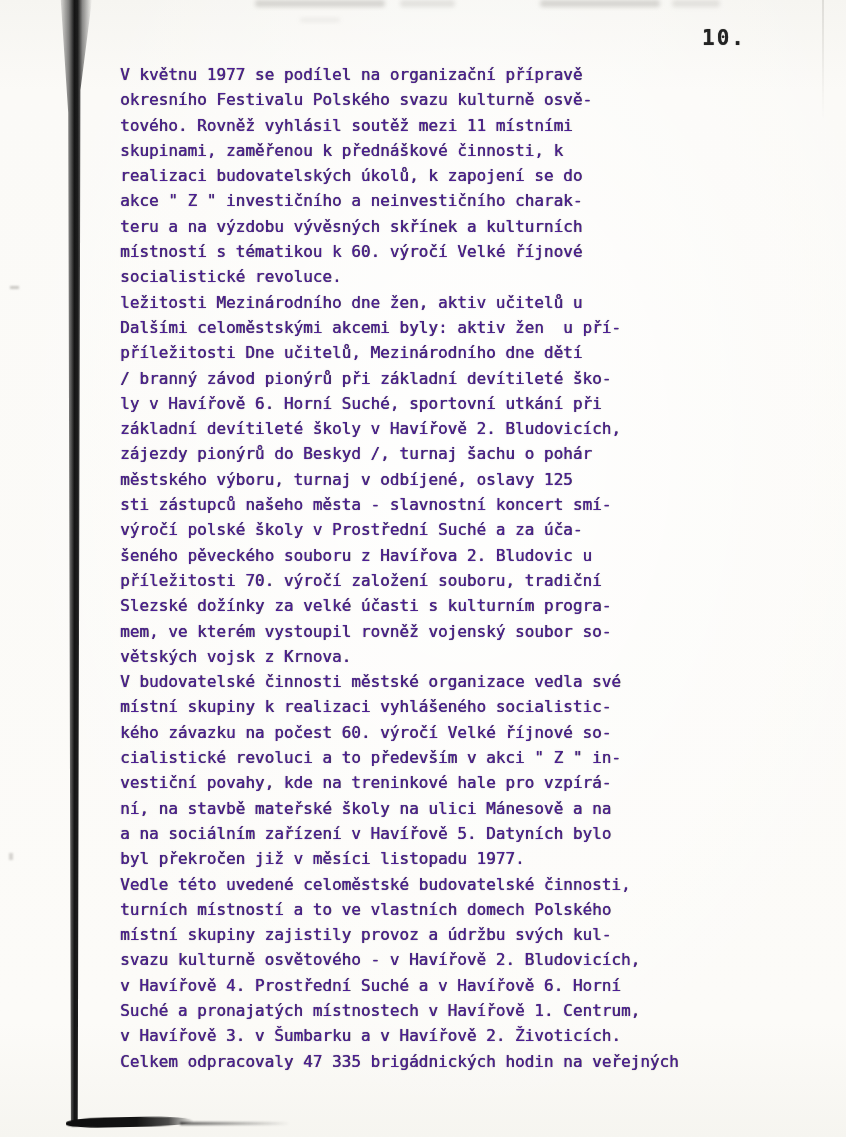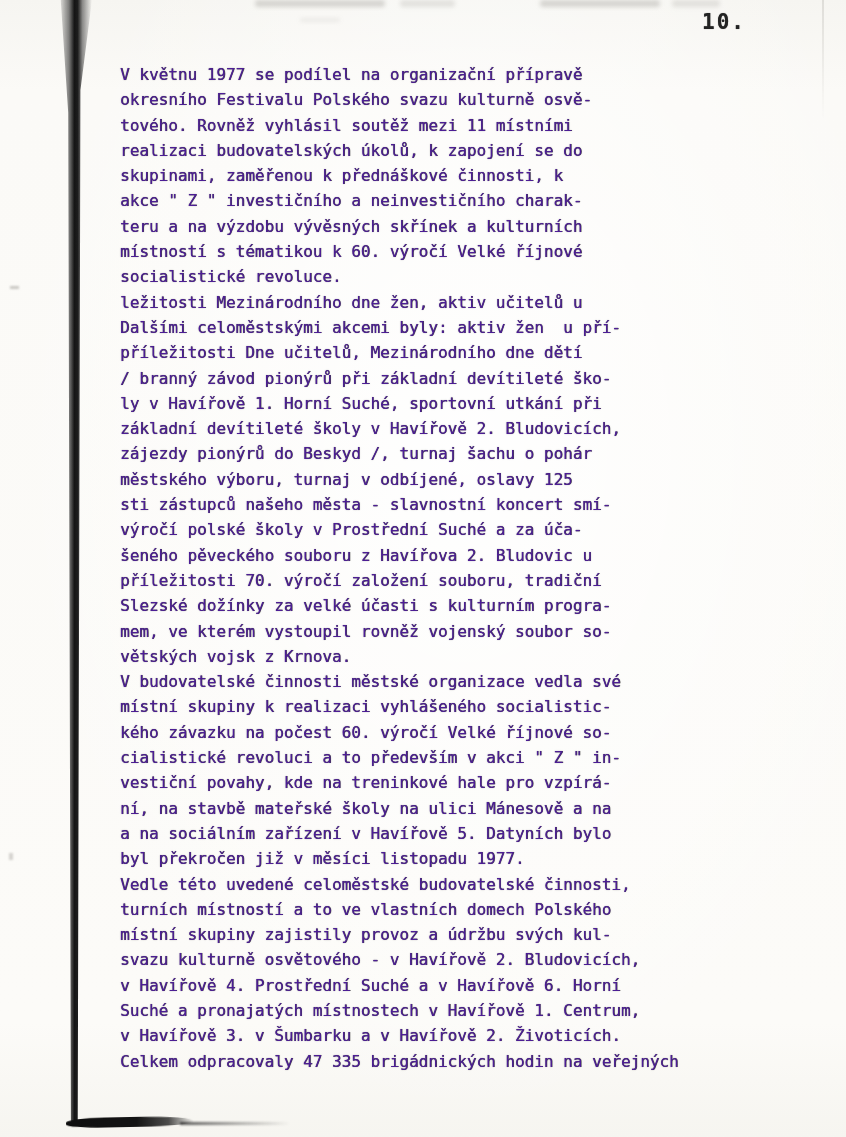--- a/index.html
+++ b/index.html
@@ -93,21 +93,21 @@
     position: absolute;
     background: #9a9892;
     filter: blur(0.8px);
   }
   .speck.p1 { left: 10px; top: 286px; width: 9px; height: 3px; opacity: 0.5; }
   .speck.p2 { left: 9px;  top: 853px; width: 4px; height: 7px; opacity: 0.4; }
 
   .page-number {
     position: absolute;
     left: 702px;
-    top: 10px;
+    top: 26px;
     font-size: 21px;
     font-weight: bold;
     letter-spacing: 2px;
     color: #232323;
     text-shadow: 0 0 0.8px rgba(35,35,35,0.7);
   }
 
   .text-block {
     position: absolute;
     left: 120px;
@@ -143,31 +143,31 @@
   <div class="right-hairline"></div>
   <div class="speck p1"></div>
   <div class="speck p2"></div>
 
   <div class="page-number">10.</div>
 
   <div class="text-block" id="text-block">
       <div class="text-line">V květnu 1977 se podílel na organizační přípravě</div>
       <div class="text-line">okresního Festivalu Polského svazu kulturně osvě-</div>
       <div class="text-line">tového. Rovněž vyhlásil soutěž mezi 11 místními</div>
+      <div class="text-line">skupinami, zaměřenou k přednáškové činnosti, k</div>
       <div class="text-line">realizaci budovatelských úkolů, k zapojení se do</div>
-      <div class="text-line">skupinami, zaměřenou k přednáškové činnosti, k</div>
       <div class="text-line">akce " Z " investičního a neinvestičního charak-</div>
       <div class="text-line">teru a na výzdobu vývěsných skřínek a kulturních</div>
       <div class="text-line">místností s tématikou k 60. výročí Velké říjnové</div>
       <div class="text-line">socialistické revoluce.</div>
       <div class="text-line">ležitosti Mezinárodního dne žen, aktiv učitelů u</div>
       <div class="text-line">Dalšími celoměstskými akcemi byly: aktiv žen  u pří-</div>
       <div class="text-line">příležitosti Dne učitelů, Mezinárodního dne dětí</div>
       <div class="text-line">/ branný závod pionýrů při základní devítileté ško-</div>
-      <div class="text-line">ly v Havířově 1. Horní Suché, sportovní utkání při</div>
+      <div class="text-line">ly v Havířově 6. Horní Suché, sportovní utkání při</div>
       <div class="text-line">základní devítileté školy v Havířově 2. Bludovicích,</div>
       <div class="text-line">zájezdy pionýrů do Beskyd /, turnaj šachu o pohár</div>
       <div class="text-line">městského výboru, turnaj v odbíjené, oslavy 125</div>
       <div class="text-line">sti zástupců našeho města - slavnostní koncert smí-</div>
       <div class="text-line">výročí polské školy v Prostřední Suché a za úča-</div>
       <div class="text-line">šeného pěveckého souboru z Havířova 2. Bludovic u</div>
       <div class="text-line">příležitosti 70. výročí založení souboru, tradiční</div>
       <div class="text-line">Slezské dožínky za velké účasti s kulturním progra-</div>
       <div class="text-line">mem, ve kterém vystoupil rovněž vojenský soubor so-</div>
       <div class="text-line">větských vojsk z Krnova.</div>

